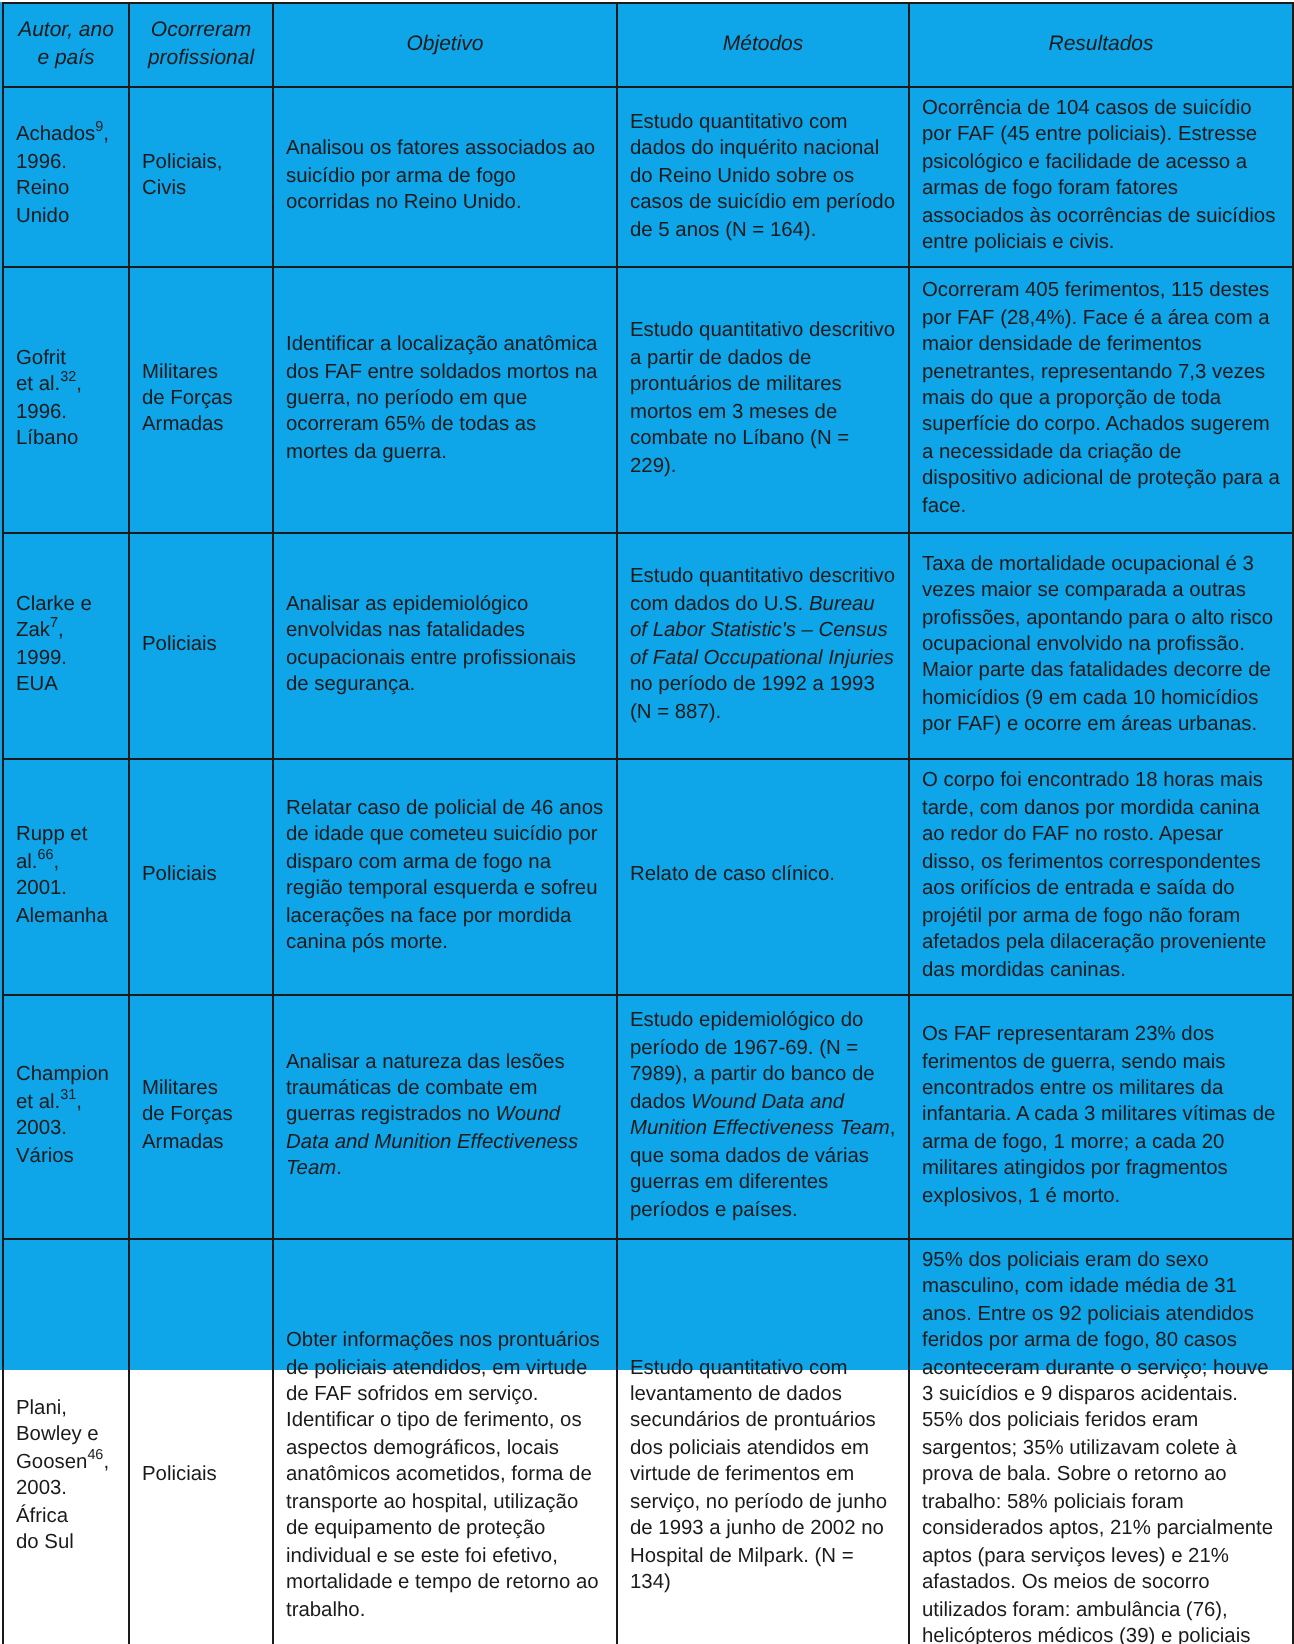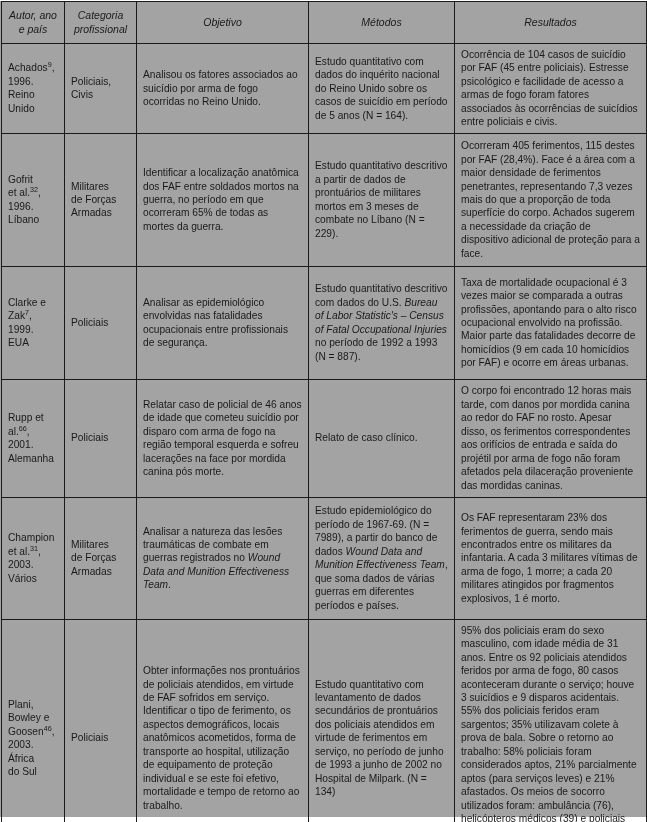--- a/index.html
+++ b/index.html
@@ -9,23 +9,23 @@
   }
   body {
     width: 647px;
     height: 822px;
     font-family: "Liberation Sans", "DejaVu Sans", sans-serif;
     color: #1a1a1a;
     overflow: hidden;
   }
   .sheet {
     width: 647px;
-    height: 816px;
+    height: 684px;
     position: relative;
-    background: #a3a3a3;
+    background: #0ea5e9;
     box-sizing: border-box;
   }
   table.study-table {
     width: 645px;
     margin: 1px 0 0 1px;
     border-collapse: collapse;
     table-layout: fixed;
     border: 1px solid #1a1a1a;
   }
   table.study-table td,
@@ -92,21 +92,21 @@
 </style>
 </head>
 <body>
 
 <div class="sheet">
   <table class="study-table">
     <thead>
       <tr class="r-head">
         <th class="col-author">Autor, ano
 e país</th>
-        <th class="col-category">Categoria
+        <th class="col-category">Ocorreram
 profissional</th>
         <th class="col-objetivo">Objetivo</th>
         <th class="col-metodos">Métodos</th>
         <th class="col-resultados">Resultados</th>
       </tr>
     </thead>
     <tbody>
 
       <tr class="r1">
         <td class="col-author">
@@ -180,21 +180,21 @@
         <td class="col-category">
             <span class="cell-text">Policiais</span>
           </td>
         <td class="col-objetivo">
             <span class="cell-text">Relatar caso de policial de 46 anos de idade que cometeu suicídio por disparo com arma de fogo na região temporal esquerda e sofreu lacerações na face por mordida canina pós morte.</span>
           </td>
         <td class="col-metodos">
             <span class="cell-text">Relato de caso clínico.</span>
           </td>
         <td class="col-resultados">
-            <span class="cell-text">O corpo foi encontrado 12 horas mais tarde, com danos por mordida canina ao redor do FAF no rosto. Apesar disso, os ferimentos correspondentes aos orifícios de entrada e saída do projétil por arma de fogo não foram afetados pela dilaceração proveniente das mordidas caninas.</span>
+            <span class="cell-text">O corpo foi encontrado 18 horas mais tarde, com danos por mordida canina ao redor do FAF no rosto. Apesar disso, os ferimentos correspondentes aos orifícios de entrada e saída do projétil por arma de fogo não foram afetados pela dilaceração proveniente das mordidas caninas.</span>
           </td>
       </tr>
 
       <tr class="r5">
         <td class="col-author">
             <span class="cell-text"><span>Champion
 et al.</span><sup>31</sup><span>,
 2003. Vários</span></span>
           </td>
         <td class="col-category">

